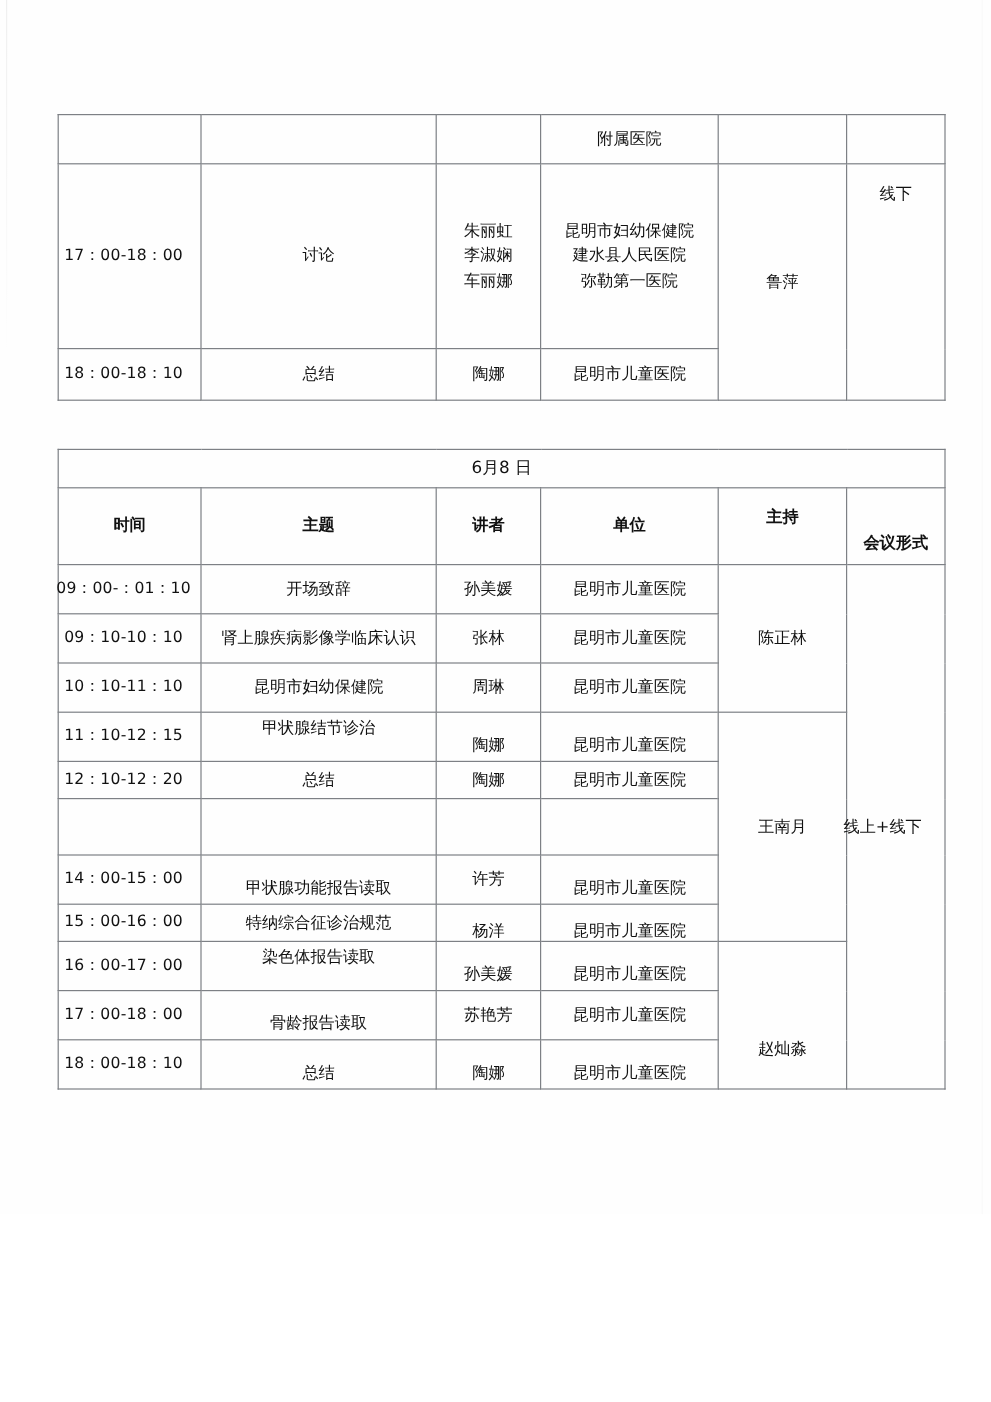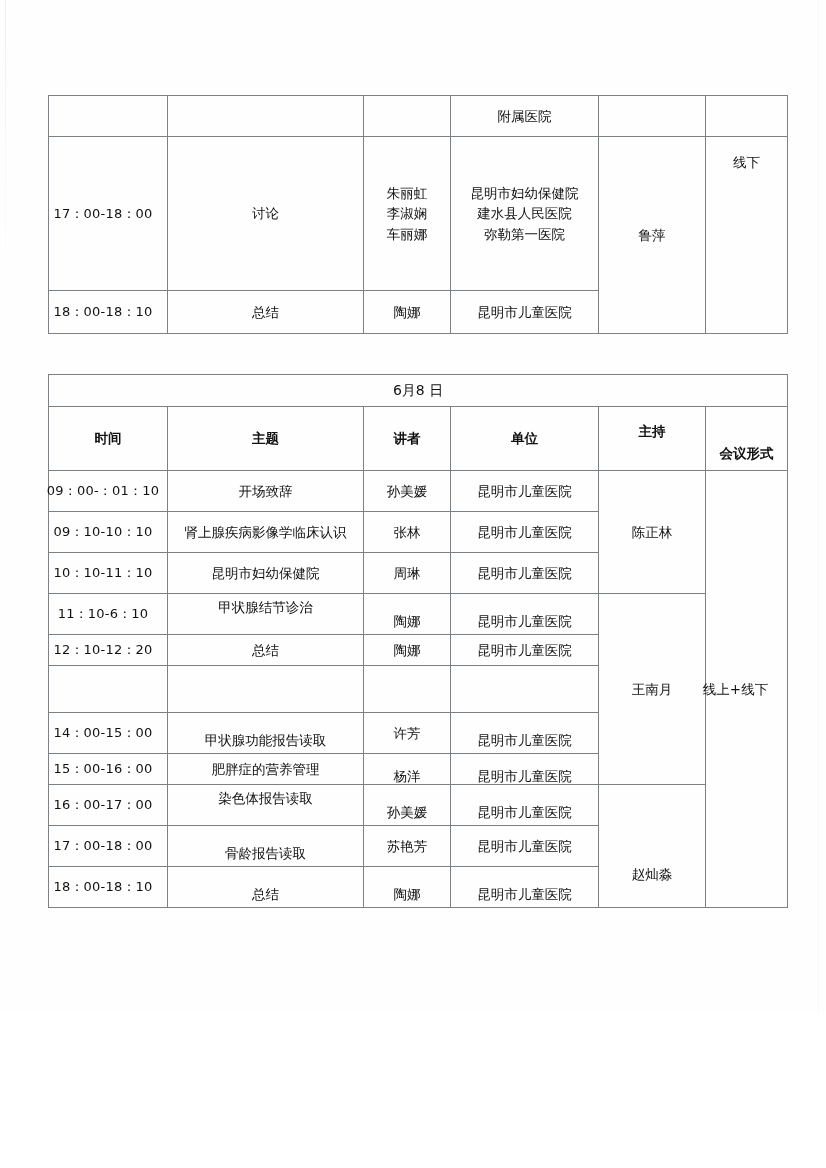--- a/index.html
+++ b/index.html
@@ -181,21 +181,21 @@
       </tr>
 
       <tr style="height:41px;padding-left:41px;">
         <td class="time"><span>10：10-11：10</span></td>
         <td>昆明市妇幼保健院</td>
         <td>周琳</td>
         <td>昆明市儿童医院</td>
       </tr>
 
       <tr style="height:41px;">
-        <td class="time"><span>11：10-6：10</span></td>
+        <td class="time"><span>11：10-12：15</span></td>
         <td><span class="shift-up-sm">甲状腺结节诊治</span></td>
         <td><span class="shift-dn-sm">陶娜</span></td>
         <td><span class="shift-dn-sm">昆明市儿童医院</span></td>
         <td rowspan="5">王南月</td>
       </tr>
 
       <tr style="height:31px;">
         <td class="time"><span>12：10-12：20</span></td>
         <td>总结</td>
         <td>陶娜</td>
@@ -211,21 +211,21 @@
 
       <tr style="height:41px;">
         <td class="time"><span>14：00-15：00</span></td>
         <td><span class="shift-dn-sm">甲状腺功能报告读取</span></td>
         <td>许芳</td>
         <td><span class="shift-dn-sm">昆明市儿童医院</span></td>
       </tr>
 
       <tr style="height:31px;">
         <td class="time"><span>15：00-16：00</span></td>
-        <td>肥胖症的营养管理</td>
+        <td>特纳综合征诊治规范</td>
         <td><span class="shift-dn-sm">杨洋</span></td>
         <td><span class="shift-dn-sm">昆明市儿童医院</span></td>
       </tr>
 
       <tr style="height:41px;">
         <td class="time"><span>16：00-17：00</span></td>
         <td><span class="shift-up-sm">染色体报告读取</span></td>
         <td><span class="shift-dn-sm">孙美媛</span></td>
         <td><span class="shift-dn-sm">昆明市儿童医院</span></td>
         <td rowspan="3">

